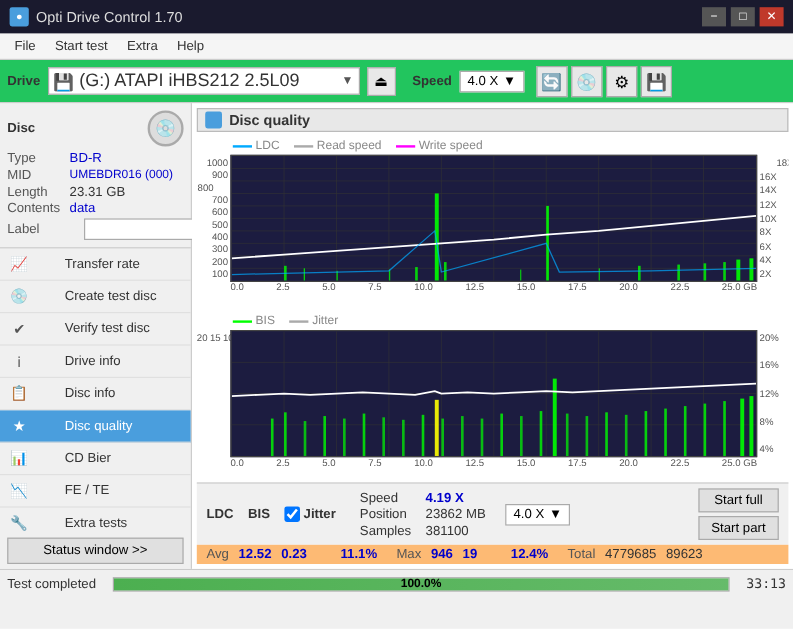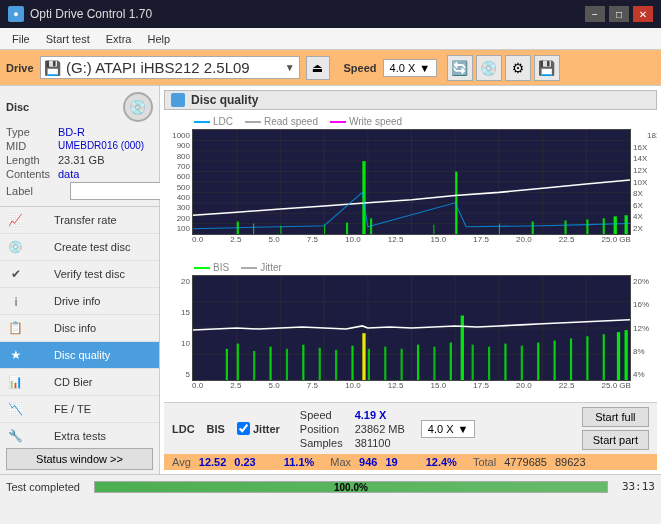--- a/index.html
+++ b/index.html
@@ -12,21 +12,21 @@
     .title-bar-title { font-size: 12px; color: #ddd; }
     .title-bar-controls { display: flex; gap: 4px; }
     .title-btn { width: 20px; height: 16px; background: #555; border: none; color: white; font-size: 10px; cursor: pointer; display: flex; align-items: center; justify-content: center; }
     .title-btn.close { background: #c0392b; }
     
     
     .menu-bar { background: #f5f5f5; border-bottom: 1px solid #ccc; display: flex; padding: 2px 4px; height: 22px; align-items: center; }
     .menu-item { padding: 2px 8px; cursor: pointer; font-size: 11px; color: #333; }
     
     
-    .drive-bar { background: #fdba74; border-bottom: 1px solid #ccc; display: flex; align-items: center; padding: 3px 6px; gap: 6px; height: 36px; }
+    .drive-bar { background: #22c55e; border-bottom: 1px solid #ccc; display: flex; align-items: center; padding: 3px 6px; gap: 6px; height: 36px; }
     .drive-label { font-size: 11px; font-weight: bold; color: #333; }
     .drive-select { display: flex; align-items: center; gap: 4px; background: white; border: 1px solid #aaa; padding: 2px 4px; flex: 1; max-width: 260px; font-size: 11px; }
     .drive-select-text { flex: 1; color: #333; font-size: 15px; }
     .drive-arrow { font-size: 10px; color: #555; }
     .drive-icon-btn { width: 24px; height: 24px; background: #e8e8e8; border: 1px solid #aaa; cursor: pointer; display: flex; align-items: center; justify-content: center; font-size: 12px; }
     .speed-label { font-size: 11px; font-weight: bold; color: #333; margin-left: 8px; }
     .speed-select { background: white; border: 1px solid #aaa; padding: 2px 6px; font-size: 11px; display: flex; align-items: center; gap: 4px; }
     .toolbar-icons { display: flex; gap: 3px; margin-left: 4px; }
     .toolbar-icon { width: 26px; height: 26px; background: #e8e8e8; border: 1px solid #aaa; cursor: pointer; display: flex; align-items: center; justify-content: center; font-size: 14px; }
     
@@ -219,21 +219,21 @@
             <div class="leg-line" style="background:#ff00ff;"></div>
             <span>Write speed</span>
           </div>
         </div>
 
         <div style="position:relative;height:calc(100% - 18px);">
 
           <div style="position:absolute;left:0;top:0;bottom:18px;width:28px;display:flex;flex-direction:column;justify-content:space-between;padding:2px 0;">
             <span style="font-size:8px;color:#555;text-align:right;display:block;padding-right:2px;">1000</span>
             <span style="font-size:8px;color:#555;text-align:right;display:block;padding-right:2px;">900</span>
-            <span style="font-size:8px;color:#555;text-align:right;display:block;padding-right:2px;">800</span>
+            <span style="font-size:8px;color:#555;text-align:right;display:block;padding-right:14px;">800</span>
             <span style="font-size:8px;color:#555;text-align:right;display:block;padding-right:2px;">700</span>
             <span style="font-size:8px;color:#555;text-align:right;display:block;padding-right:2px;">600</span>
             <span style="font-size:8px;color:#555;text-align:right;display:block;padding-right:2px;">500</span>
             <span style="font-size:8px;color:#555;text-align:right;display:block;padding-right:2px;">400</span>
             <span style="font-size:8px;color:#555;text-align:right;display:block;padding-right:2px;">300</span>
             <span style="font-size:8px;color:#555;text-align:right;display:block;padding-right:2px;">200</span>
             <span style="font-size:8px;color:#555;text-align:right;display:block;padding-right:2px;">100</span>
           </div>
 
           <div style="position:absolute;right:0;top:0;bottom:18px;width:26px;display:flex;flex-direction:column;justify-content:space-between;padding:2px 0;">
@@ -317,21 +317,21 @@
             <span>BIS</span>
           </div>
           <div class="leg">
             <div class="leg-line" style="background:#ffffff;border:1px solid #aaa;"></div>
             <span>Jitter</span>
           </div>
         </div>
 
         <div style="position:relative;height:calc(100% - 18px);">
 
-          <div style="position:absolute;left:0;top:0;bottom:18px;width:28px;display:flex;flex-direction:column;justify-content:space-between;padding:2px 0;">
+          <div style="position:absolute;left:0;top:0;bottom:18px;width:28px;display:flex;flex-direction:row;padding:2px 0;">
             <span style="font-size:8px;color:#555;text-align:right;display:block;padding-right:2px;">20</span>
             <span style="font-size:8px;color:#555;text-align:right;display:block;padding-right:2px;">15</span>
             <span style="font-size:8px;color:#555;text-align:right;display:block;padding-right:2px;">10</span>
             <span style="font-size:8px;color:#555;text-align:right;display:block;padding-right:2px;">5</span>
           </div>
 
           <div style="position:absolute;right:0;top:0;bottom:18px;width:26px;display:flex;flex-direction:column;justify-content:space-between;padding:2px 0;">
             <span style="font-size:8px;color:#555;padding-left:2px;">20%</span>
             <span style="font-size:8px;color:#555;padding-left:2px;">16%</span>
             <span style="font-size:8px;color:#555;padding-left:2px;">12%</span>

